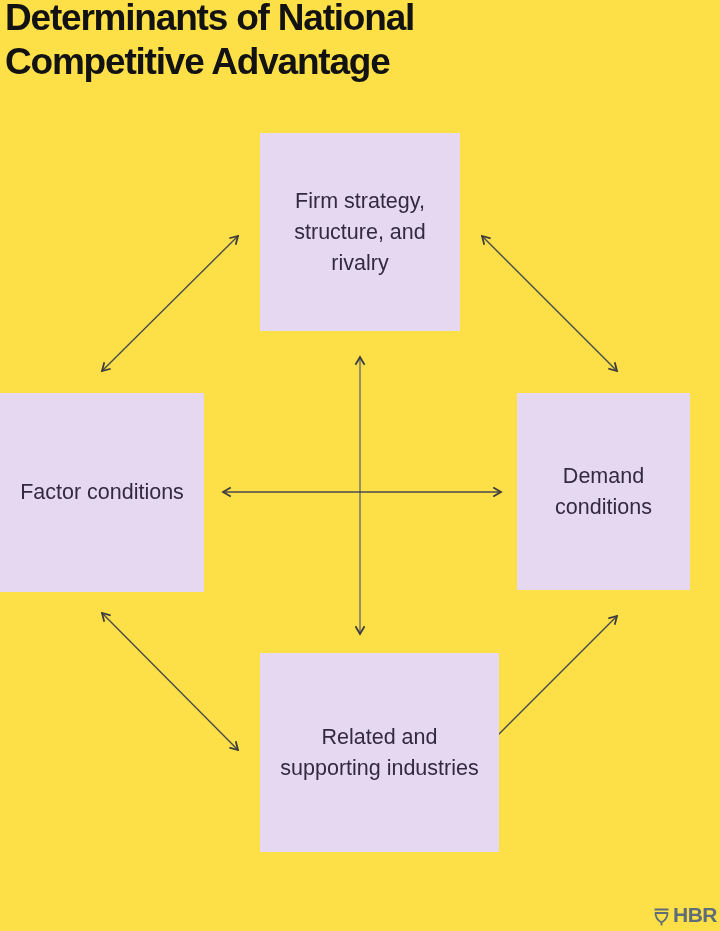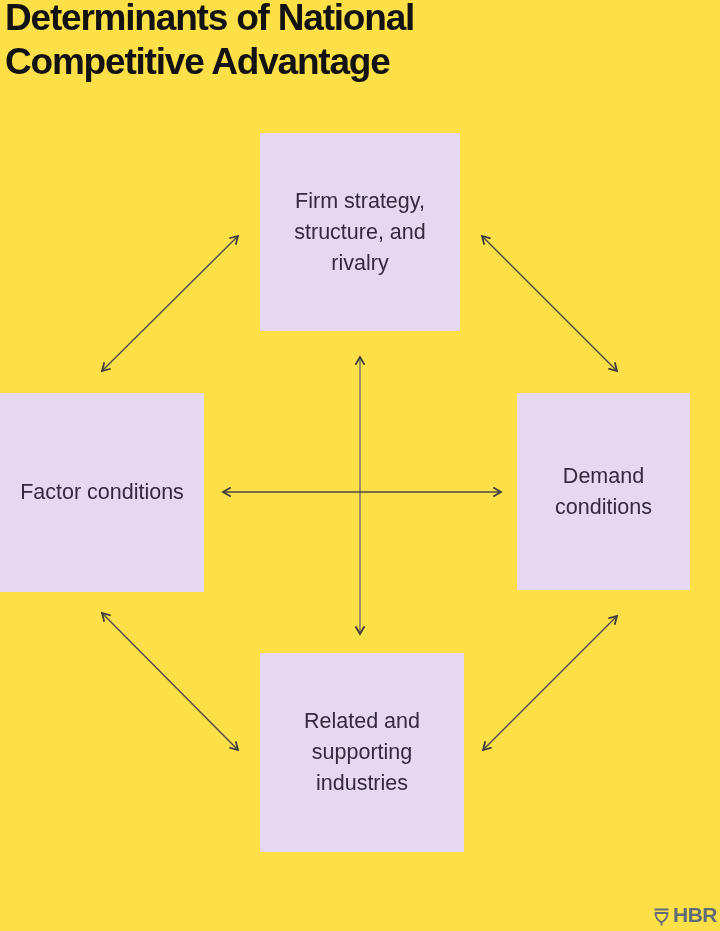--- a/index.html
+++ b/index.html
@@ -49,21 +49,21 @@
     text-align: center;
     color: #34293f;
     font-size: 21.5px;
     line-height: 31px;
     font-weight: 400;
   }
   .node span { display: block; }
   .node-top    { left: 260px; top: 133px; width: 200px; height: 198px; padding: 0 20px; box-sizing: border-box; }
   .node-left   { left: 0px;   top: 393px; width: 204px; height: 199px; padding: 0 16px; box-sizing: border-box; }
   .node-right  { left: 517px; top: 393px; width: 173px; height: 197px; padding: 0 36px; box-sizing: border-box; }
-  .node-bottom { left: 260px; top: 653px; width: 204px; height: 199px; padding: 0 20px; box-sizing: border-box; }
+  .node-bottom { left: 260px; top: 653px; width: 239px; height: 199px; padding: 0 20px; box-sizing: border-box; }
   .brand-footer {
     position: absolute;
     left: 653px;
     top: 903px;
     display: flex;
     align-items: flex-end;
     gap: 3px;
     color: #5e6d78;
   }
   .brand-footer .brand-text {

